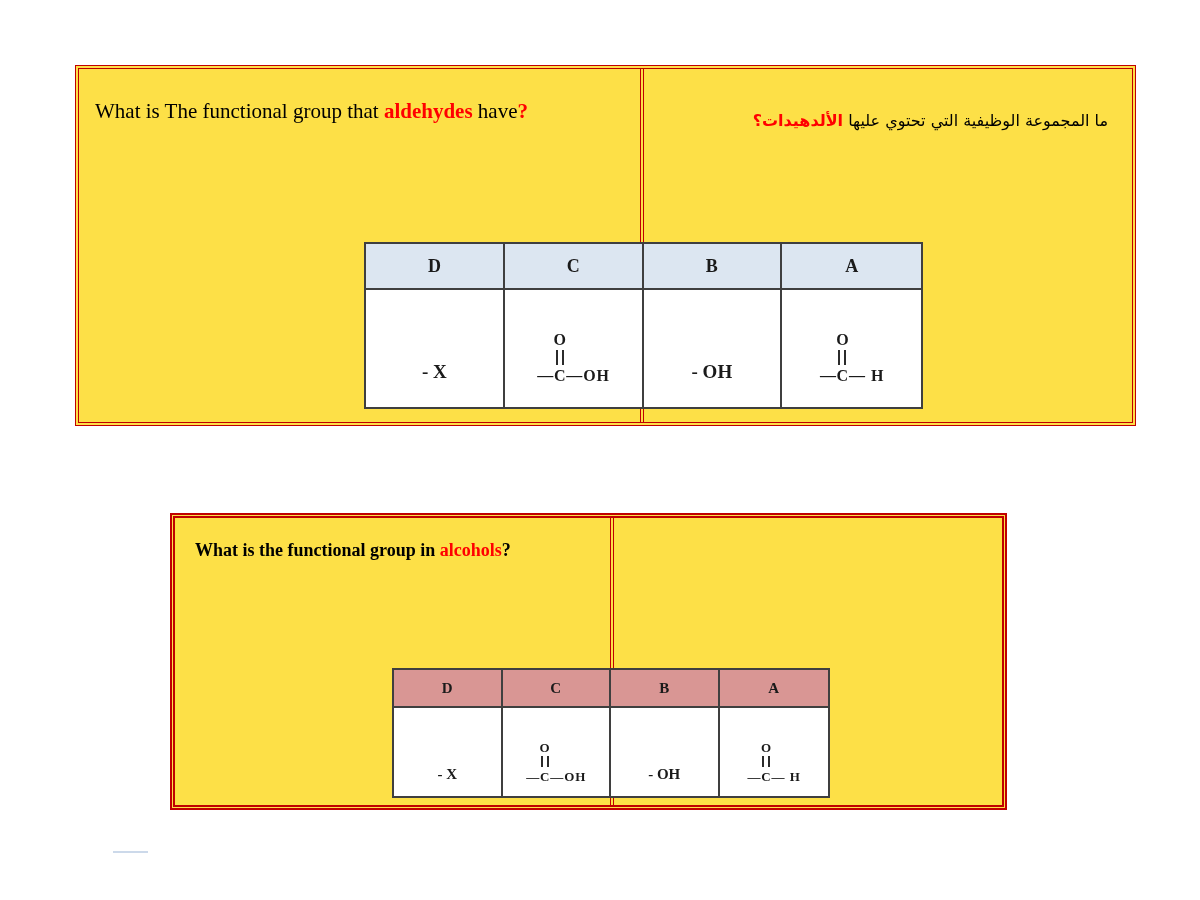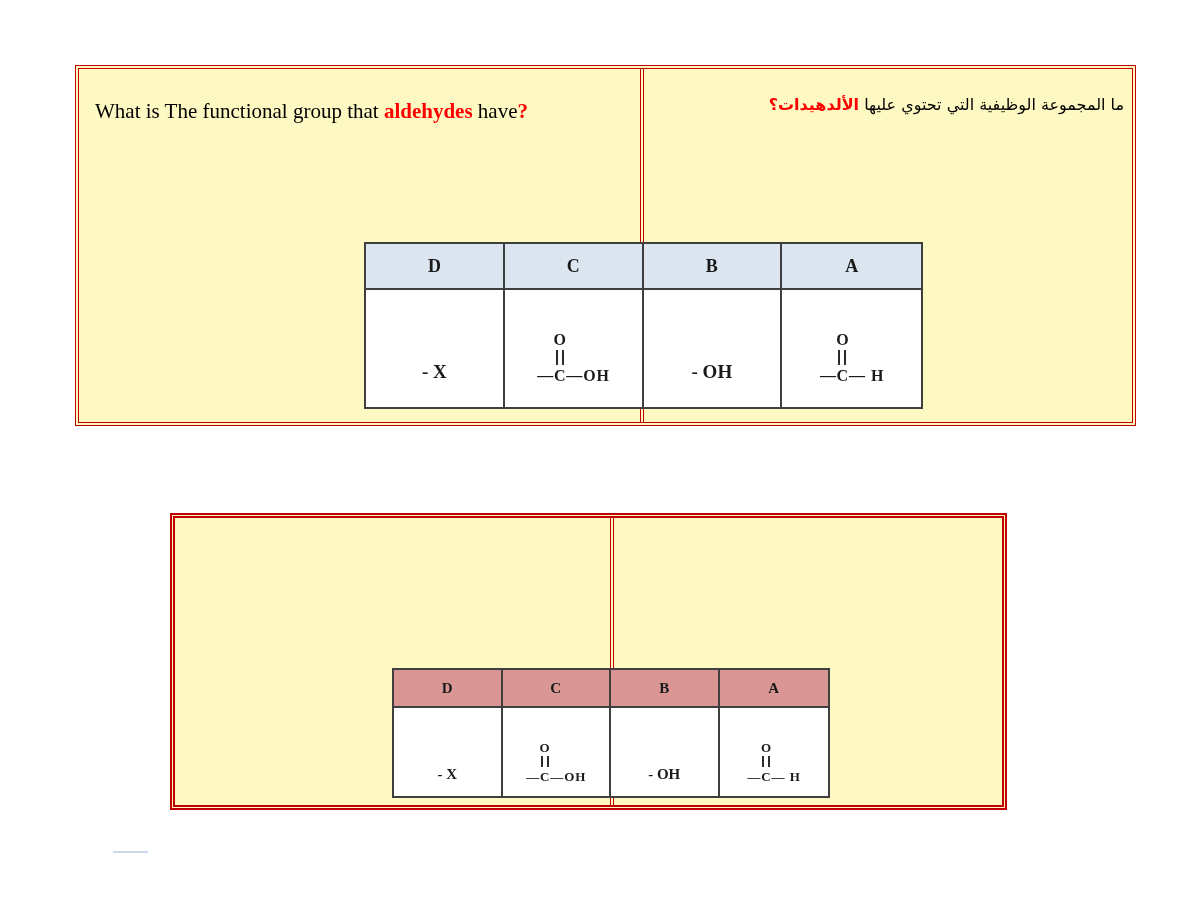--- a/index.html
+++ b/index.html
@@ -2,34 +2,34 @@
 <html><head>
 <meta charset="utf-8">
 <style>
   html,body { margin:0; padding:0; background:#ffffff; }
   .page {
     position:relative; width:1200px; height:900px; background:#ffffff;
     font-family:"Liberation Serif", serif; overflow:hidden;
   }
 
   
-  .card { position:absolute; background:#fef9c3; border:4px double #c00000; }
+  .card { position:absolute; background:#fde047; border:4px double #c00000; }
   .card-top    { left:75px;  top:65px;  width:1053px; height:353px; }
   .card-bottom { left:170px; top:513px; width:827px;  height:287px; border-width:5px; }
 
   .divider { position:absolute; top:0; bottom:0; width:0; border-left:4px double #c00000; z-index:0; }
   .divider-top    { left:561px; }
   .divider-bottom { left:435px; }
 
   
   .q-en { position:absolute; margin:0; color:#000; z-index:1; white-space:nowrap; }
   .q-en-top    { left:16px; top:30px; font-size:21px; }
   .q-en-bottom { left:20px; top:22px; font-size:18px; font-weight:700; }
 
-  .q-ar { position:absolute; margin:0; color:#000; z-index:1; direction:rtl; text-align:right;
+  .q-ar { position:absolute; margin:16px; color:#000; z-index:1; direction:rtl; text-align:right;
           font-family:"DejaVu Sans", sans-serif; white-space:nowrap; }
   .q-ar-top    { right:8px; top:26px; font-size:16px; }
   .q-ar-bottom { right:8px; top:16px; font-size:14px; font-weight:700; }
 
   .red  { color:#ff0000; }
   .bold { font-weight:700; }
 
   
   .opt-table { position:absolute; z-index:2; background:#ffffff;
                border:2px solid #3f3f3f; display:grid;
@@ -126,20 +126,21 @@
               <span class="cr">— H</span>
             </div>
         </div>
       </div>
     </div>
   </section>
 
   <section class="card card-bottom">
     <div class="divider divider-bottom"></div>
 
+    <p class="q-en q-en-bottom"><span>What is the functional group in </span><span class="red">alcohols</span><span></span><span>?</span></p>
 
 
     <div class="opt-table opt-table-bottom">
       <div class="hd">D</div>
       <div class="hd">C</div>
       <div class="hd">B</div>
       <div class="hd">A</div>
 
       <div class="cell">
         <span class="label">- X</span>

